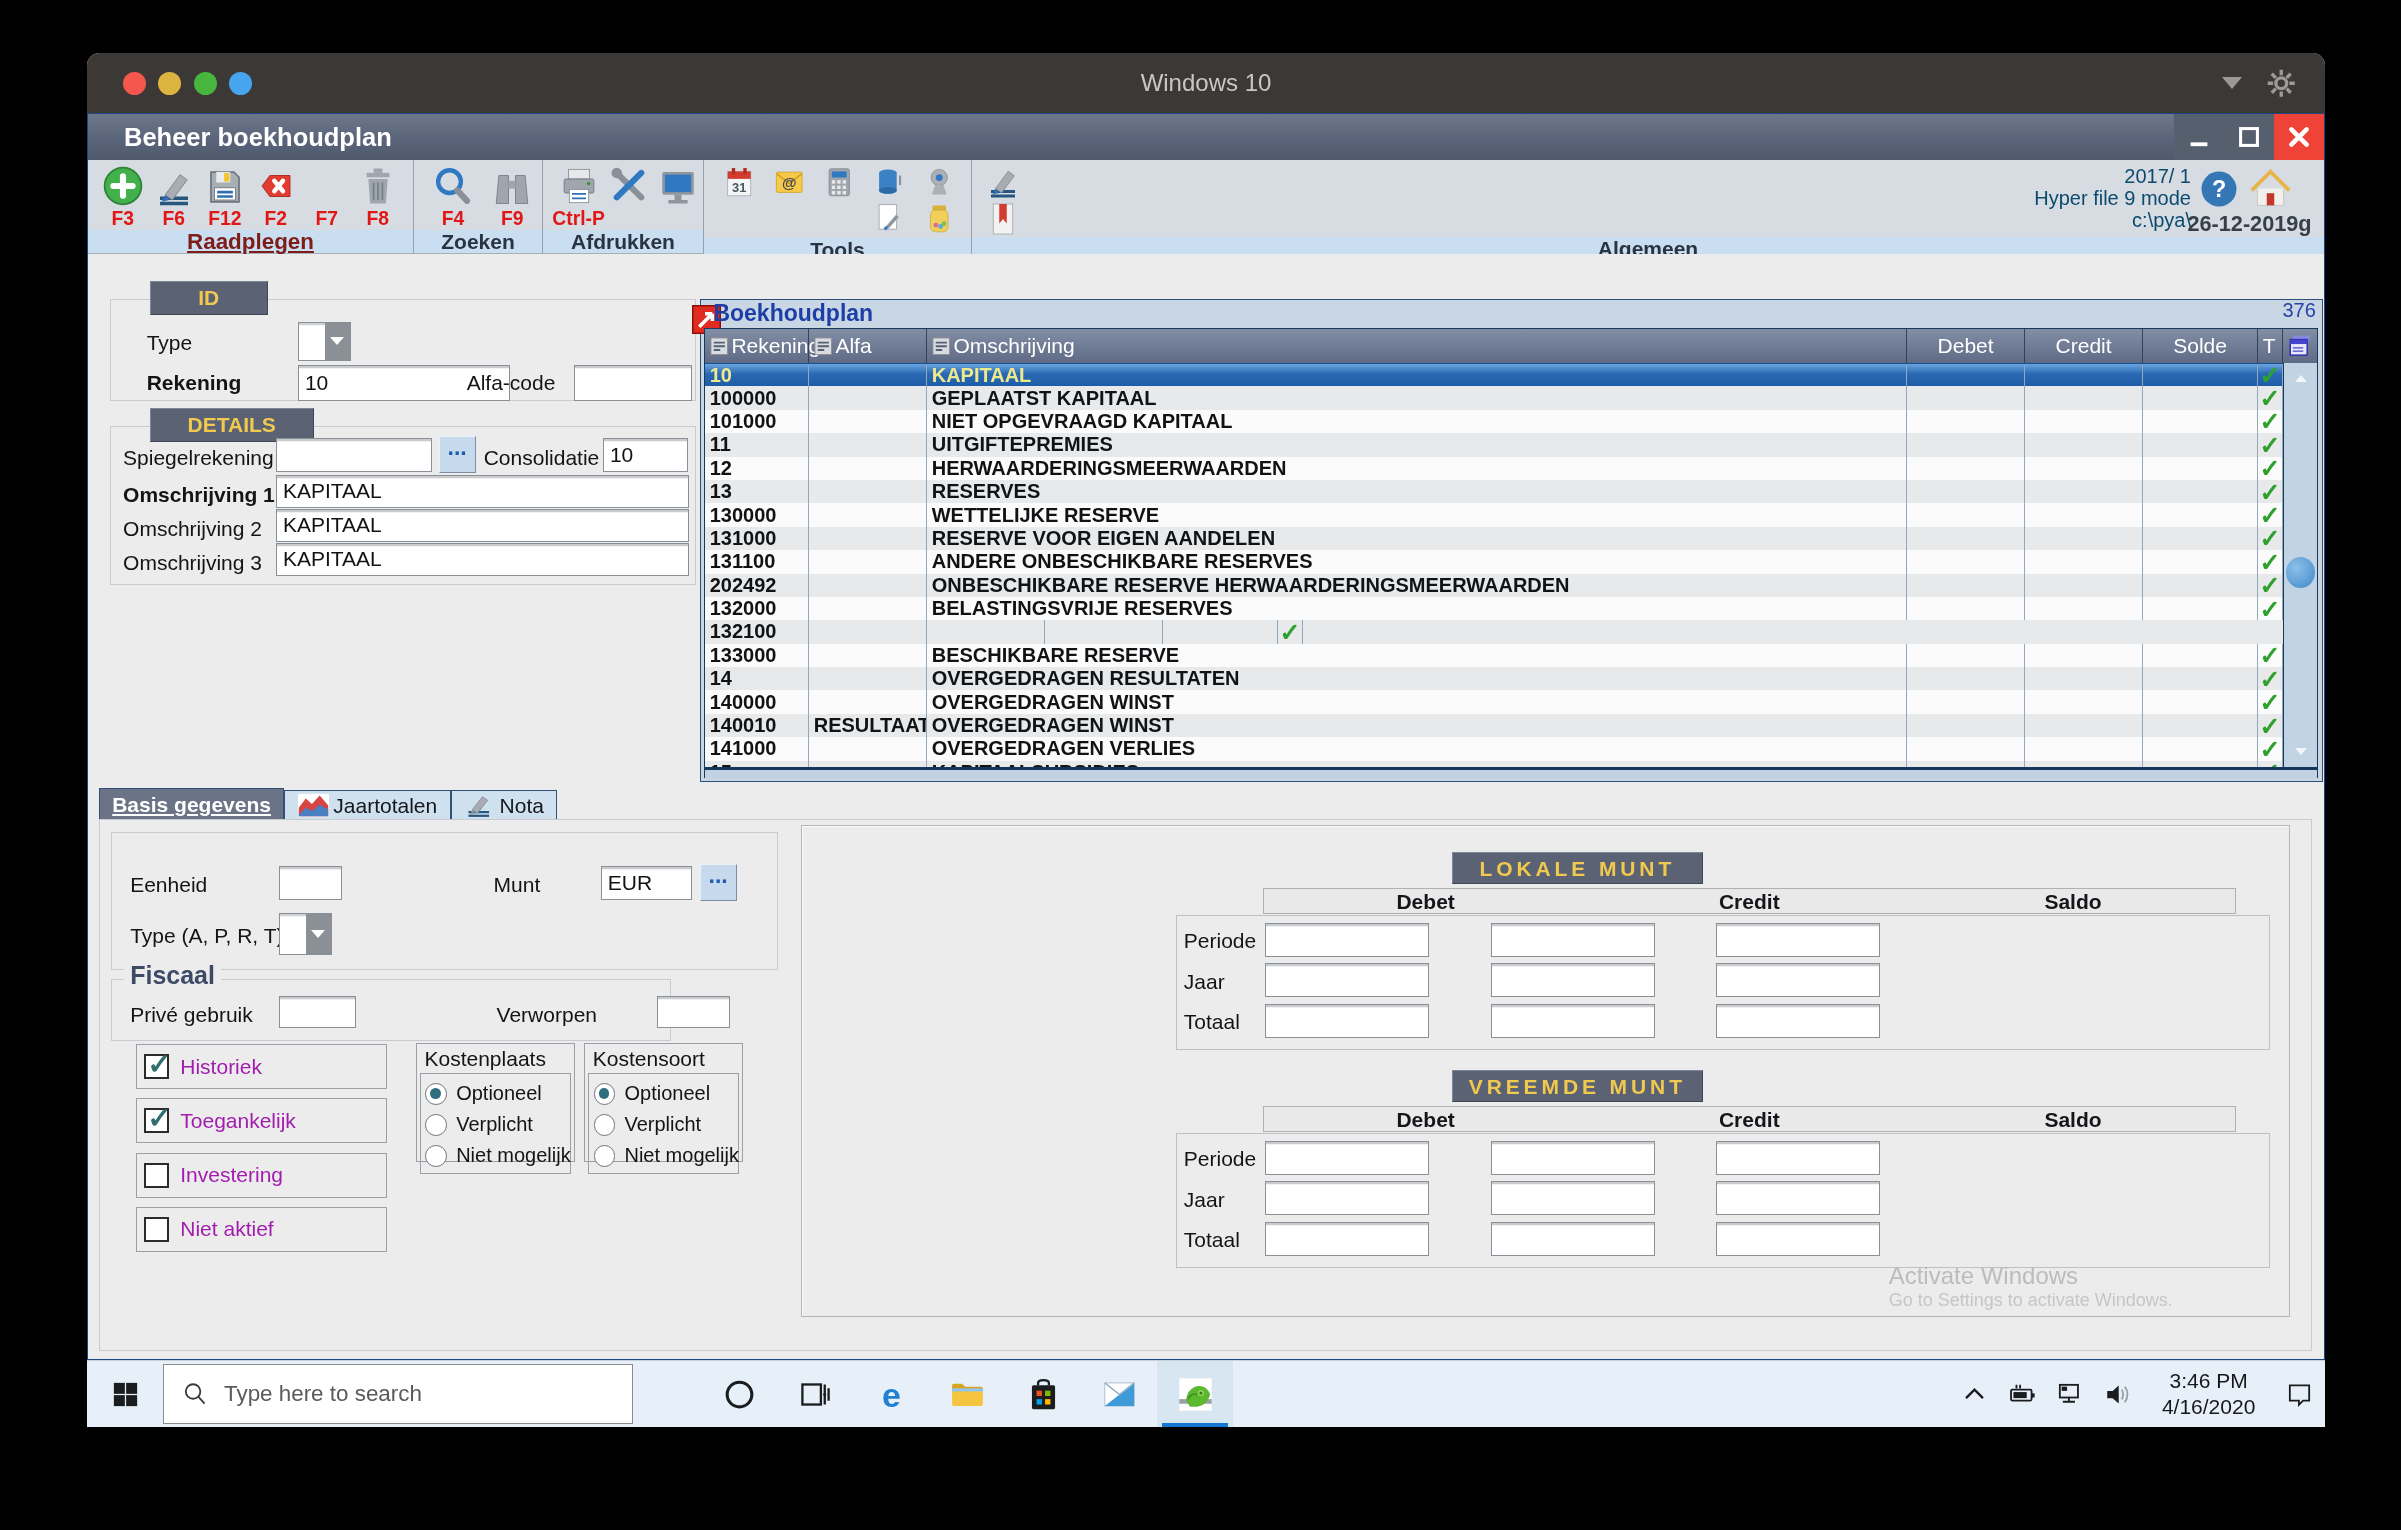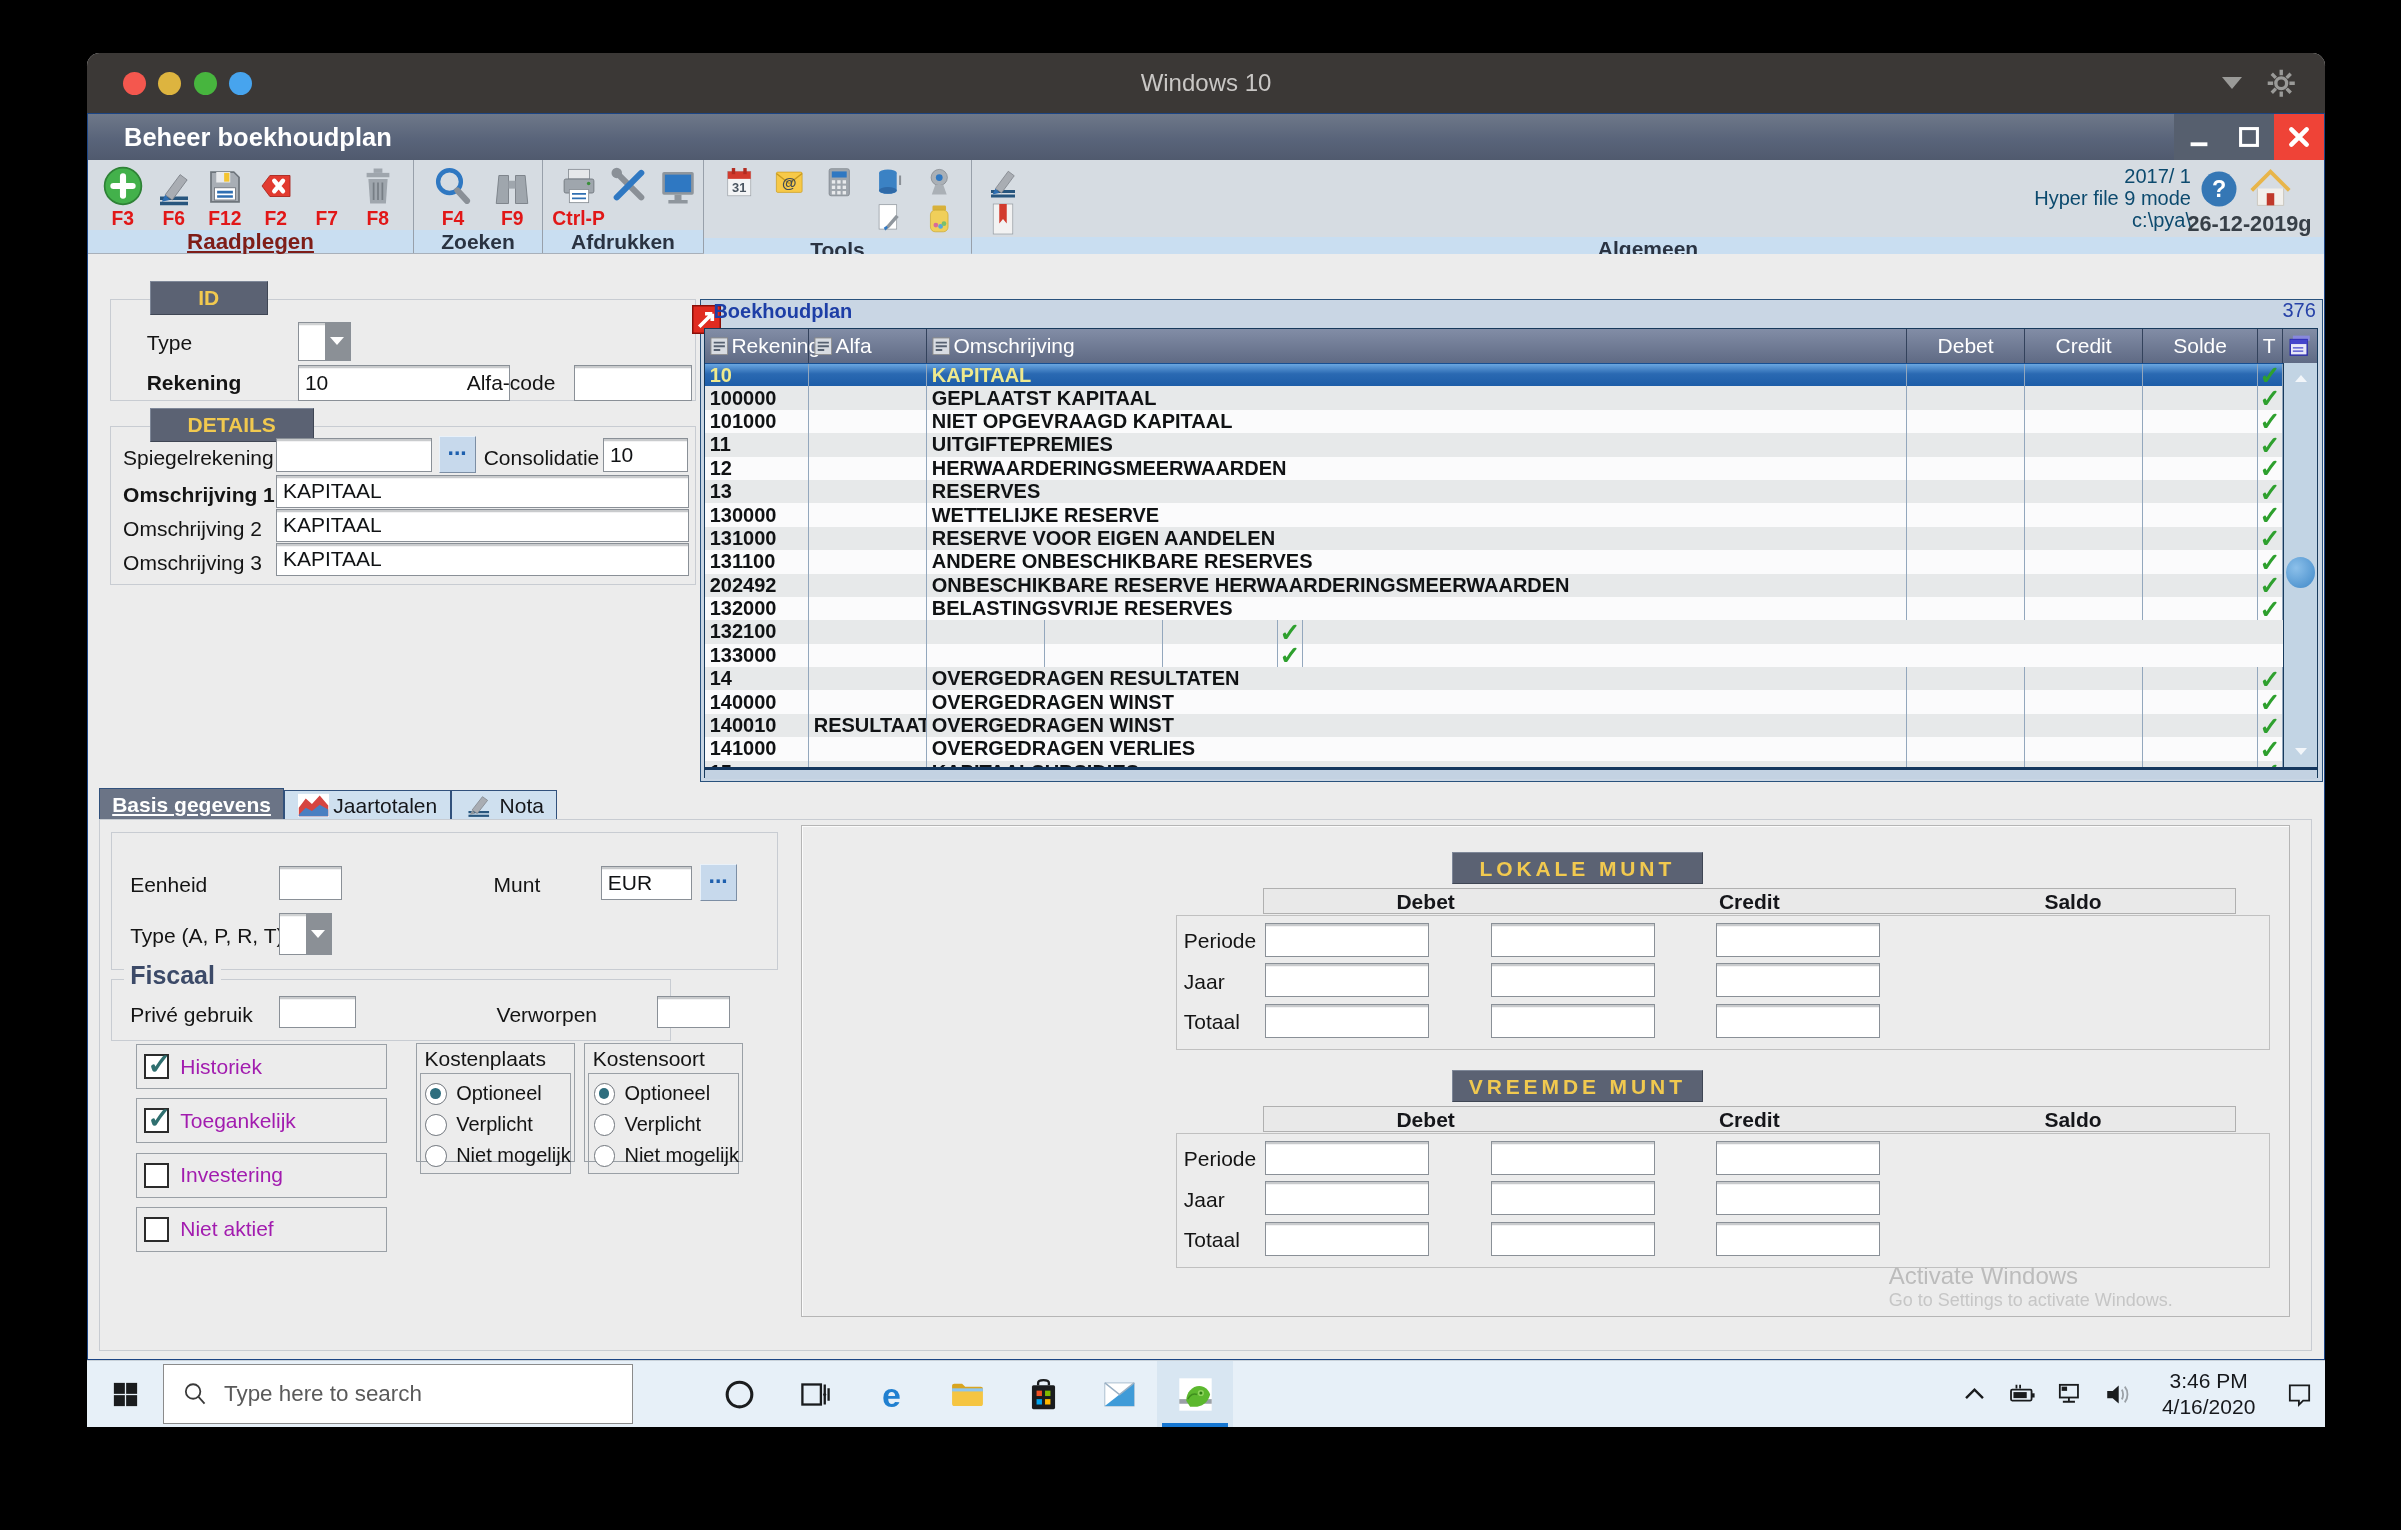--- a/index.html
+++ b/index.html
@@ -60,21 +60,21 @@
   .inp { position:absolute; background:#fff; border:0.8px solid #8a9097; box-shadow:inset 0 2.3px 0 rgba(120,125,130,.40); font-size:21px; font-family:"Liberation Sans",sans-serif; color:#101214; padding:0 6.2px; outline:none; }
   .dots-btn { position:absolute; background:#c7d9ec; border:1.5px solid; border-color:#e9f1f9 #7c8ea4 #7c8ea4 #e9f1f9; color:#1d5fae; font-weight:bold; font-size:23px; text-align:center; line-height:20px; cursor:pointer; }
   .dd { position:absolute; background:#fff; border:0.8px solid #8a9097; box-shadow:inset 0 2.3px 0 rgba(120,125,130,.35); display:flex; }
   .dd-left { flex:1; }
   .dd-btn { width:25px; background:#8b9096; display:flex; align-items:center; justify-content:center; }
   .dd-tri { width:0; height:0; border:7px solid transparent; border-top:8.5px solid #fff; margin-top:7px; }
 
   
   .acc-panel { position:absolute; left:612px; top:45px; width:1623px; height:483px; background:#c9d6e4; border:1.5px solid #29517c; }
   .acc-arrow { position:absolute; left:-9.3px; top:4.6px; width:29px; height:29px; }
-  .acc-title { position:absolute; left:12.4px; top:0px; font-size:20px; font-weight:bold; color:#1d3ea6; }
+  .acc-title { position:absolute; left:12.4px; top:0px; font-size:23px; font-weight:bold; color:#1d3ea6; }
   .acc-count { position:absolute; right:6.2px; top:-1.5px; font-size:20px; color:#2742a8; }
   .acc-table { position:absolute; left:3.1px; top:28px; width:1614px; height:450px; border:1.5px solid #173a5c; display:flex; flex-direction:column; background:#fff; }
   .acc-head { height:34px; display:flex; background:linear-gradient(180deg,#828da6,#5f6a84); color:#fff; font-size:21px; flex:none; }
   .hc { display:flex; align-items:center; padding-left:4.6px; border-right:1.5px solid #33425c; gap:3.1px; }
   .hc.num { justify-content:center; padding-left:0; }
   .sort-ic { width:18.6px; height:18.6px; flex:none; }
   .c-rek{width:104px}.c-alfa{width:118px}.c-oms{flex:1}.c-deb{width:118px}.c-cred{width:118px}.c-sol{width:115px}.c-t{width:25px}.c-scr{width:34px;flex:none}
   .hc.c-scr { padding:3.1px; border-right:none; }
   .form-ic { width:26px; height:26px; margin:auto; }
   .acc-mid { display:flex; height:404px; overflow:hidden; flex:none; }
@@ -651,20 +651,21 @@
                   <div class="bc c-rek">132100</div>
                   <div class="bc c-alfa"></div>
                   <div class="bc c-deb"></div>
                   <div class="bc c-cred"></div>
                   <div class="bc c-sol"></div>
                   <div class="bc c-t check"></div>
                 </div>
                 <div class="acc-row even">
                   <div class="bc c-rek">133000</div>
                   <div class="bc c-alfa"></div>
+                  <div class="bc c-oms">BESCHIKBARE RESERVE</div>
                   <div class="bc c-deb"></div>
                   <div class="bc c-cred"></div>
                   <div class="bc c-sol"></div>
                   <div class="bc c-t check"></div>
                 </div>
                 <div class="acc-row odd">
                   <div class="bc c-rek">14</div>
                   <div class="bc c-alfa"></div>
                   <div class="bc c-oms">OVERGEDRAGEN RESULTATEN</div>
                   <div class="bc c-deb"></div>

